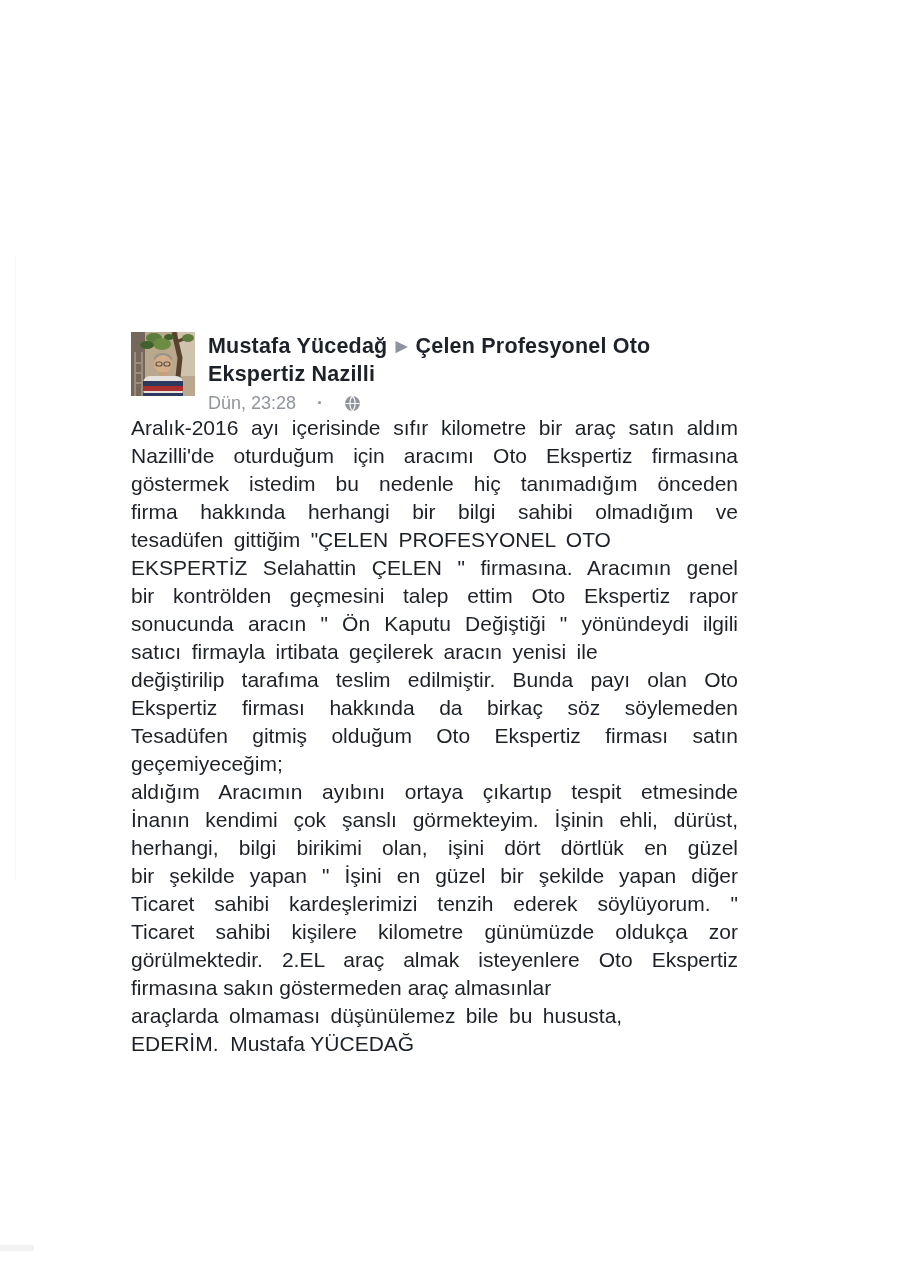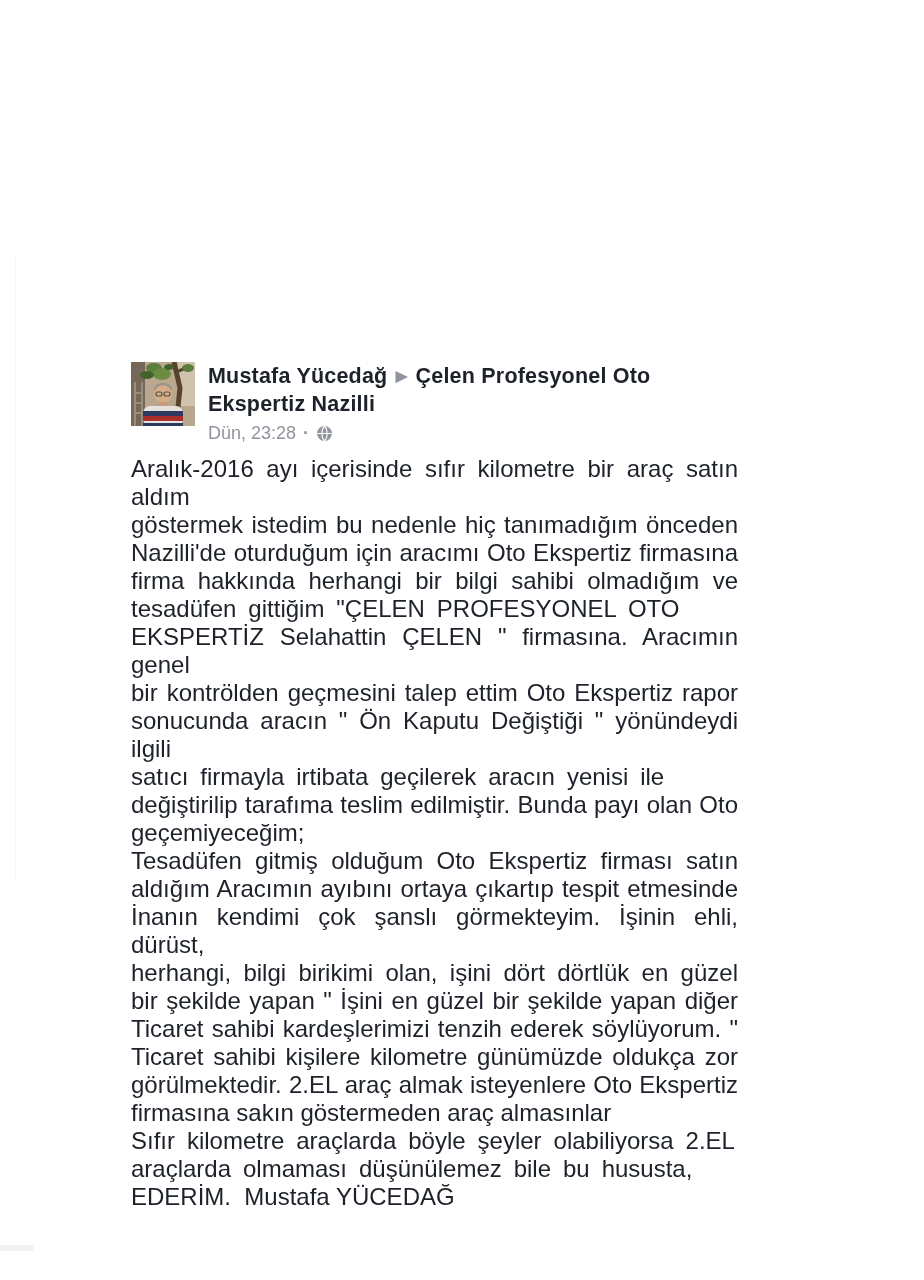--- a/index.html
+++ b/index.html
@@ -15,21 +15,21 @@
   .artifact-vline {
     position: absolute; left: 15px; top: 255px;
     width: 1px; height: 625px;
     background: rgba(0,0,0,0.04);
   }
   .artifact-dash {
     position: absolute; left: 0px; top: 1245px;
     width: 34px; height: 6px;
     background: rgba(0,0,0,0.05);
   }
-  .post { position: absolute; left: 131px; top: 362px; width: 607px; }
+  .post { position: absolute; left: 131px; top: 332px; width: 607px; }
   .avatar {
     position: absolute; left: 0; top: 0;
     width: 64px; height: 64px; overflow: hidden;
     cursor: pointer;
   }
   .avatar svg { display: block; }
   .head { margin-left: 77px; }
   .title {
     font-size: 21.5px;
     font-weight: 700;
@@ -44,29 +44,28 @@
     font-size: 15px;
     padding: 0 2px;
     vertical-align: 2px;
   }
   .meta {
     margin-top: 5px;
     font-size: 18px;
     color: #90949c;
     display: flex;
     align-items: center;
-    gap: 7px;
+    gap: 21px;
   }
   .meta .timestamp { cursor: pointer; }
   .meta .dot { font-weight: 700; }
   .globe { display: inline-flex; align-items: center; }
   .bodytext {
-    margin-top: 11px;
     width: 607px;
-    font-size: 24px;
+    font-size: 21px;
     line-height: 28px;
     color: #1d2129;
   }
   .body-line.just { text-align: justify; text-align-last: justify; }
   .body-line.left { white-space: pre-wrap; }
   .body-line.wide { white-space: pre-wrap; word-spacing: 0.22em; }
 </style>
 </head>
 <body>
 
@@ -119,38 +118,38 @@
           <svg width="17" height="17" viewBox="0 0 16 16">
             <circle cx="8" cy="8" r="7" fill="#90949c"></circle>
             <path d="M1.2,8 L14.8,8 M8,1.2 C11.2,3.8 11.2,12.2 8,14.8 M8,1.2 C4.8,3.8 4.8,12.2 8,14.8" fill="none" stroke="#ffffff" stroke-width="1.1"></path>
           </svg>
         </span>
       </div>
     </div>
 
     <div class="bodytext">
         <div class="body-line just">Aralık-2016 ayı içerisinde sıfır kilometre bir araç satın aldım</div>
+        <div class="body-line just">Nazilli'de oturduğum için aracımı Oto Ekspertiz firmasına</div>
         <div class="body-line just">göstermek istedim bu nedenle hiç tanımadığım önceden</div>
-        <div class="body-line just">Nazilli'de oturduğum için aracımı Oto Ekspertiz firmasına</div>
         <div class="body-line just">firma hakkında herhangi bir bilgi sahibi olmadığım ve</div>
         <div class="body-line wide">tesadüfen gittiğim "ÇELEN PROFESYONEL OTO</div>
         <div class="body-line just">EKSPERTİZ Selahattin ÇELEN " firmasına. Aracımın genel</div>
         <div class="body-line just">bir kontrölden geçmesini talep ettim Oto Ekspertiz rapor</div>
         <div class="body-line just">sonucunda aracın " Ön Kaputu Değiştiği " yönündeydi ilgili</div>
         <div class="body-line wide">satıcı firmayla irtibata geçilerek aracın yenisi ile</div>
         <div class="body-line just">değiştirilip tarafıma teslim edilmiştir. Bunda payı olan Oto</div>
+        <div class="body-line just">Ekspertiz firması hakkında da birkaç söz söylemeden</div>
+        <div class="body-line just">Tesadüfen gitmiş olduğum Oto Ekspertiz firması satın</div>
         <div class="body-line left">geçemiyeceğim;</div>
-        <div class="body-line just">Tesadüfen gitmiş olduğum Oto Ekspertiz firması satın</div>
         <div class="body-line just">aldığım Aracımın ayıbını ortaya çıkartıp tespit etmesinde</div>
         <div class="body-line just">İnanın kendimi çok şanslı görmekteyim. İşinin ehli, dürüst,</div>
         <div class="body-line just">herhangi, bilgi birikimi olan, işini dört dörtlük en güzel</div>
         <div class="body-line just">bir şekilde yapan " İşini en güzel bir şekilde yapan diğer</div>
         <div class="body-line just">Ticaret sahibi kardeşlerimizi tenzih ederek söylüyorum. "</div>
         <div class="body-line just">Ticaret sahibi kişilere kilometre günümüzde oldukça zor</div>
         <div class="body-line just">görülmektedir. 2.EL araç almak isteyenlere Oto Ekspertiz</div>
         <div class="body-line left">firmasına sakın göstermeden araç almasınlar</div>
-        <div class="body-line wide">Sıfır kilometre araçlarda böyle şeyler olabiliyorsa 2.EL</div>
         <div class="body-line wide">araçlarda olmaması düşünülemez bile bu hususta,</div>
         <div class="body-line left">EDERİM.  Mustafa YÜCEDAĞ</div>
       </div>
 
   </div>
 </div>
 
 </body></html>

